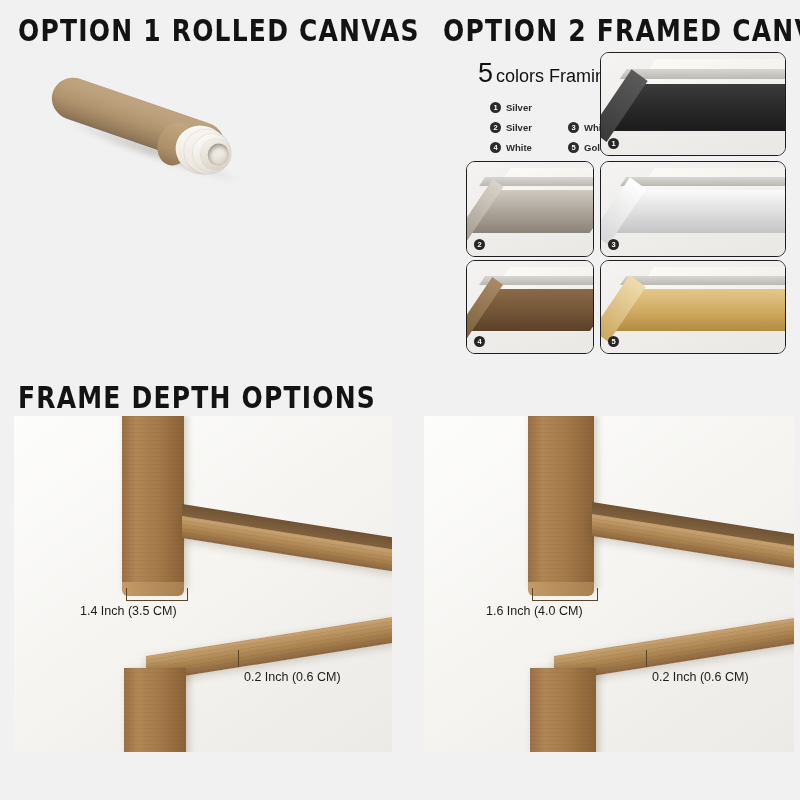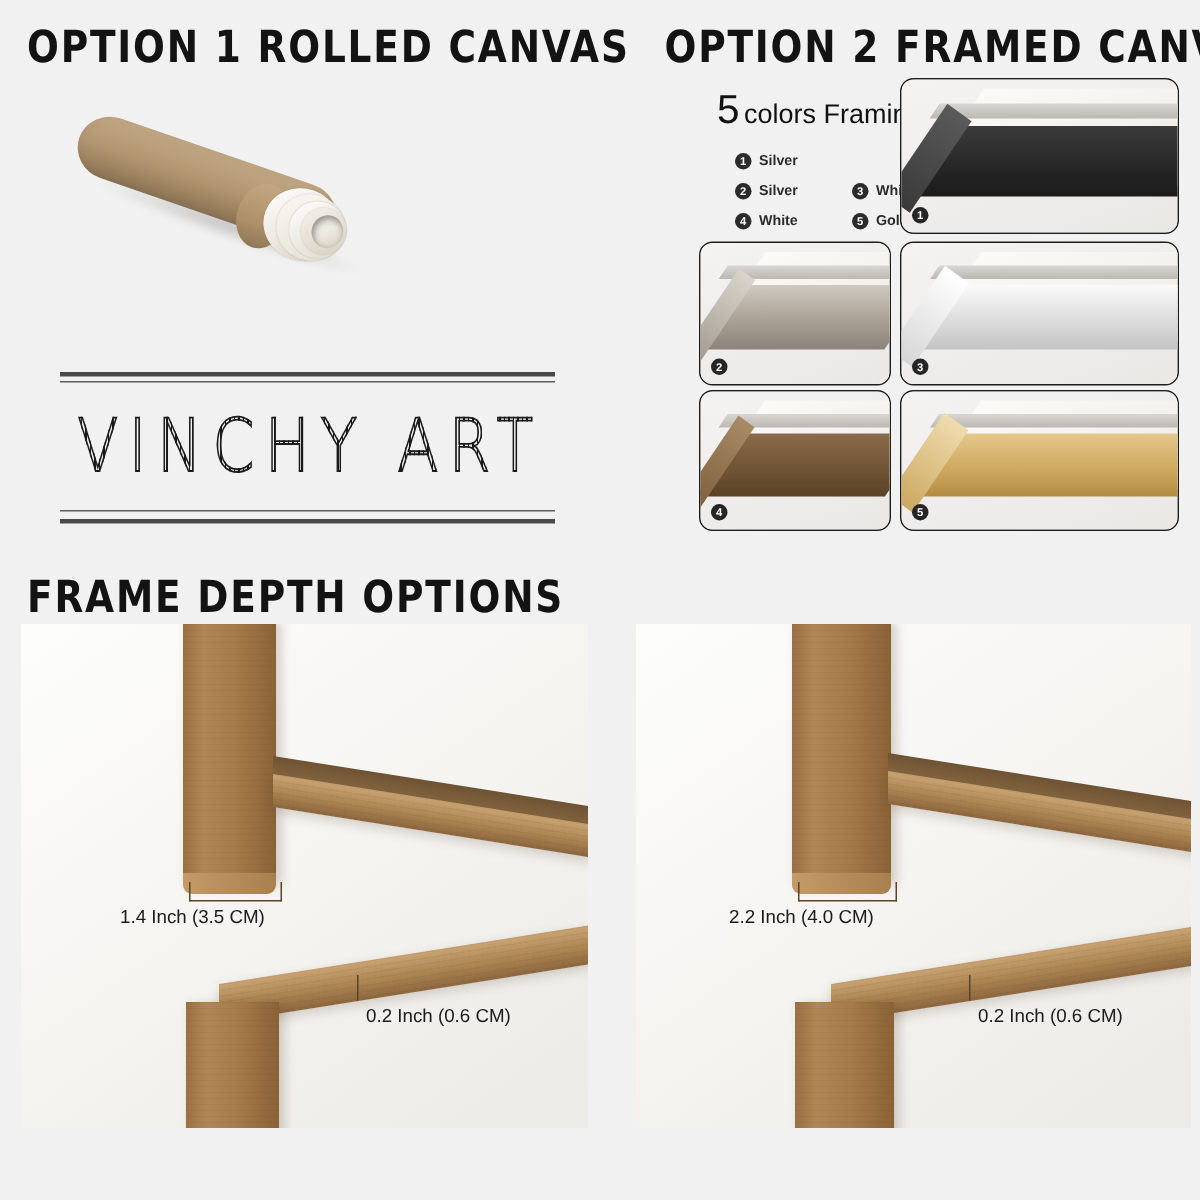--- a/index.html
+++ b/index.html
@@ -203,27 +203,20 @@
     <div class="tube-cap"></div>
     <div class="canvas-roll">
       <div class="layer l1"></div>
       <div class="layer l2"></div>
       <div class="layer l3"></div>
       <div class="layer l4"></div>
       <div class="layer hole"></div>
     </div>
   </div>
 
-  <div class="logo-block">
-    <div class="rule thick" id="rule-top-1"></div>
-    <div class="rule thin" id="rule-top-2"></div>
-    <div class="logo-text">VINCHY ART</div>
-    <div class="rule thin" id="rule-bot-1"></div>
-    <div class="rule thick" id="rule-bot-2"></div>
-  </div>
 
   <div class="hd-title" id="opt2-title">OPTION 2 FRAMED CANVAS</div>
 
   <div class="fp">
     <div class="fp-head">
       <span class="num">5</span><span class="word">colors Framing</span>
     </div>
 
     <div class="legend">
       <div class="legend-row">
@@ -355,19 +348,19 @@
          transform:skewY(-9deg);transform-origin:left top;">
         <div class="grain"></div>
       </div>
     <div class="wood stile" style="left:106px;top:252px;width:66px;height:120px;">
         <div class="grain"></div>
       </div>
 
     <div class="tick" style="left:108px;top:172px;width:1px;height:13px;"></div>
     <div class="tick" style="left:108px;top:184px;width:66px;height:1px;"></div>
     <div class="tick" style="left:173px;top:172px;width:1px;height:13px;"></div>
-    <div class="dim" style="left:62px;top:188px;">2.2 Inch (4.0 CM)</div>
+    <div class="dim" style="left:62px;top:188px;">1.6 Inch (4.0 CM)</div>
 
     <div class="tick" style="left:222px;top:234px;width:1px;height:17px;"></div>
     <div class="dim" style="left:228px;top:254px;">0.2 Inch (0.6 CM)</div>
   </div>
 
 </div>
 
 </body></html>

